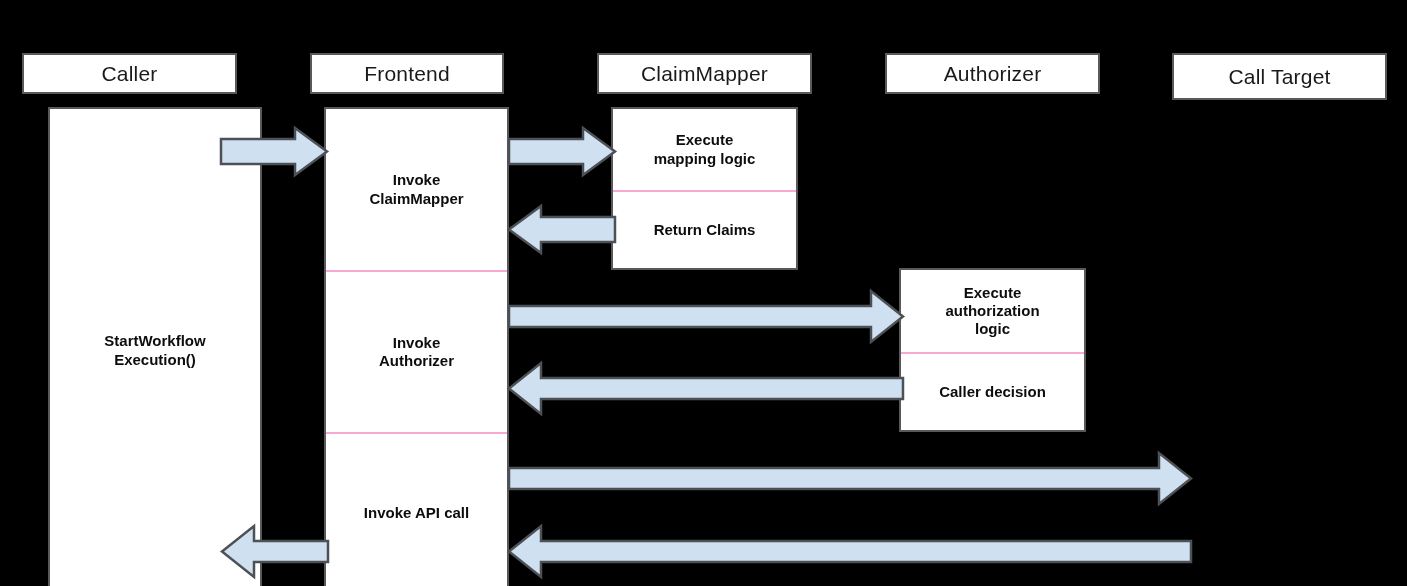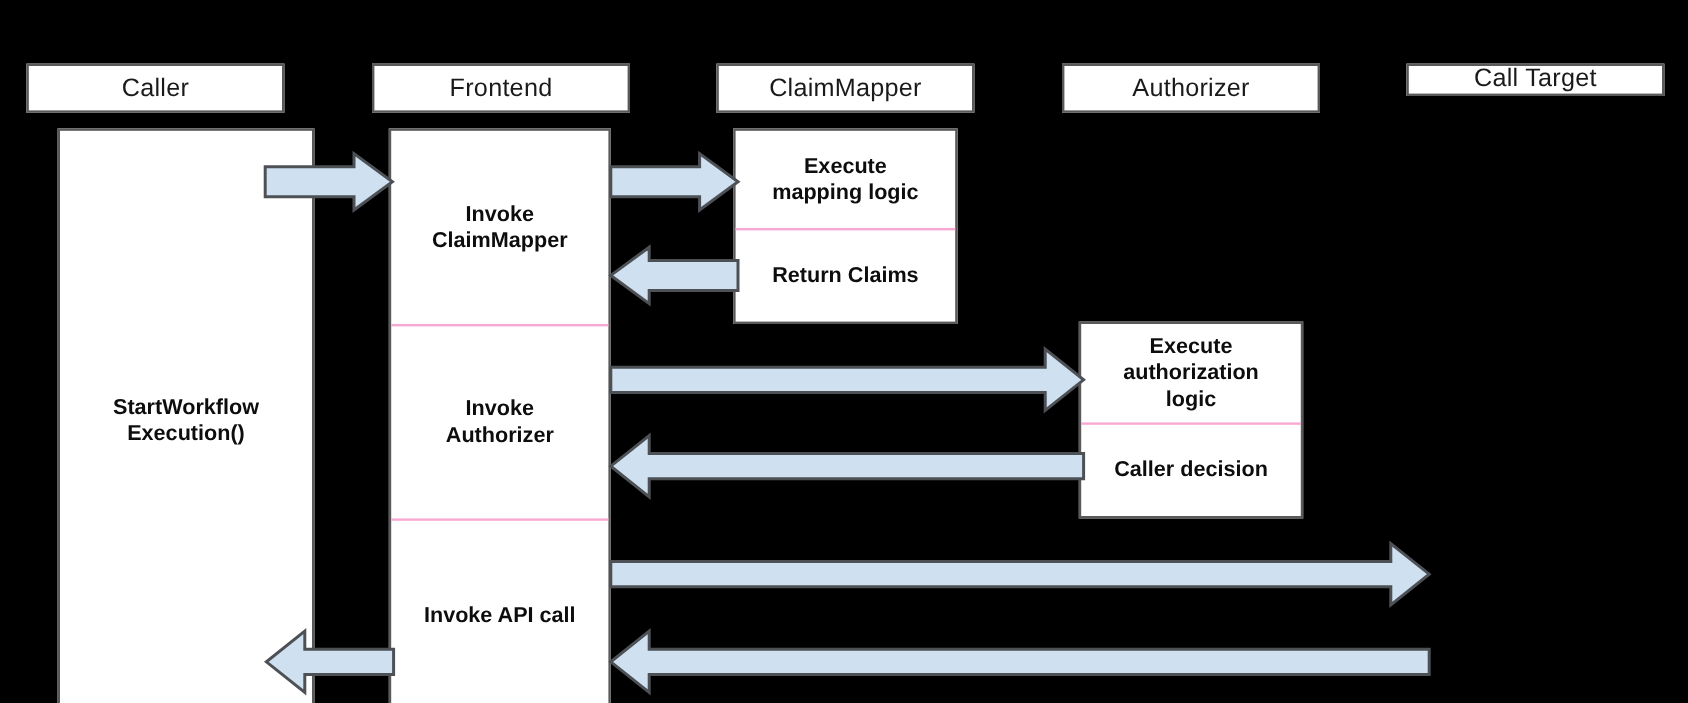--- a/index.html
+++ b/index.html
@@ -36,21 +36,21 @@
     box-sizing: border-box;
     display: flex;
     flex-direction: column;
   }
   .act-cell {
     flex: 1 1 auto;
     display: flex;
     align-items: center;
     justify-content: center;
     text-align: center;
-    font-size: 18px;
+    font-size: 15px;
     font-weight: bold;
     color: #0d0d0d;
     line-height: 1.22;
     box-sizing: border-box;
     padding: 2px 22px;
   }
   .act-cell + .act-cell {
     border-top: 2px solid #f9a8d4;
   }
   .arrow {
@@ -66,33 +66,33 @@
 </style>
 </head>
 <body>
 
 <div id="canvas">
 
   <div class="lifeline-header" style="left:22px; top:21px; width:215px; height:41px;">
     <span>Caller</span>
   </div>
 
-  <div class="lifeline-header" style="left:310px; top:21px; width:215px; height:41px;text-align:right;">
+  <div class="lifeline-header" style="left:310px; top:21px; width:194px; height:41px;text-align:right;">
     <span>Frontend</span>
   </div>
 
   <div class="lifeline-header" style="left:597px; top:21px; width:215px; height:41px;">
     <span>ClaimMapper</span>
   </div>
 
   <div class="lifeline-header" style="left:885px; top:21px; width:215px; height:41px;">
     <span>Authorizer</span>
   </div>
 
-  <div class="lifeline-header" style="left:1172px; top:21px; width:215px; height:27px;align-items:flex-end;">
+  <div class="lifeline-header" style="left:1172px; top:21px; width:215px; height:47px;">
     <span>Call Target</span>
   </div>
 
   <div class="activation" style="left:48px; top:75px; width:214px; height:487px;">
     <div class="act-cell">StartWorkflow<br>Execution()</div>
   </div>
 
   <div class="activation" style="left:324px; top:75px; width:185px; height:487px;">
     <div class="act-cell" style="height:161px; flex:0 0 161px;">Invoke<br>ClaimMapper</div>
     <div class="act-cell" style="height:162px; flex:0 0 162px;">Invoke<br>Authorizer</div>

